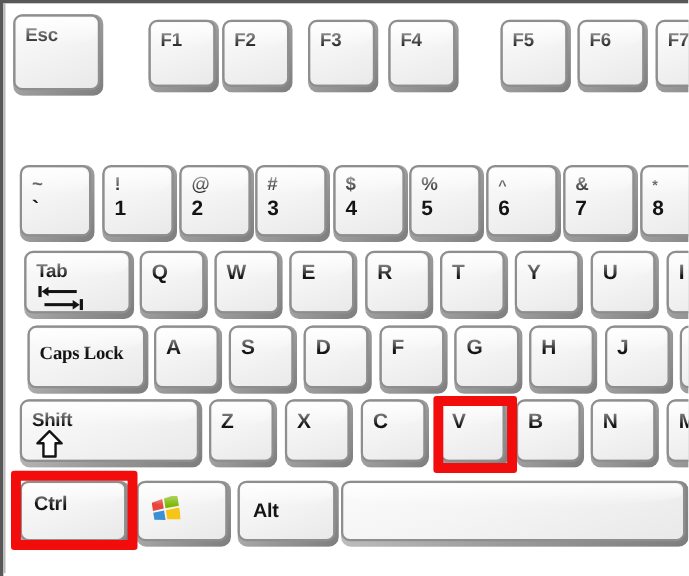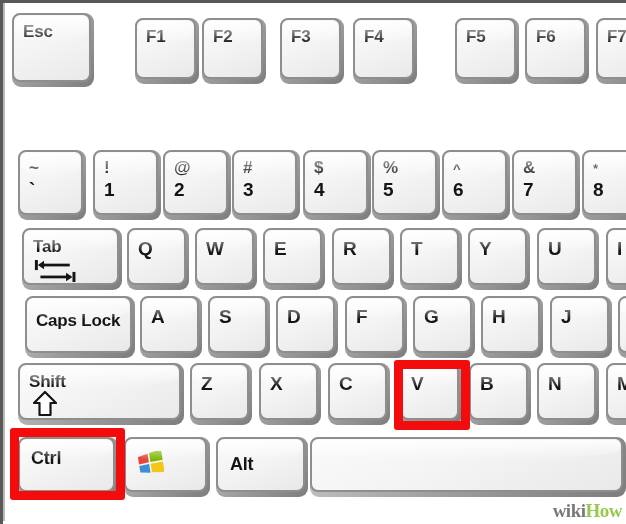--- a/index.html
+++ b/index.html
@@ -273,21 +273,21 @@
       <div class="key" style="left: 537px; top: 228px; width: 62px; height: 62px;">
         <div class="cap">
           <span class="lbl one">U</span>
         </div>
       </div>
       <div class="key" style="left: 606px; top: 228px; width: 62px; height: 62px;">
         <div class="cap">
           <span class="lbl one">I</span>
         </div>
       </div>
-      <div class="key" style="left: 25px; top: 296px; width: 110px; height: 62px;">
+      <div class="key" style="left: 25px; top: 296px; width: 110px; height: 62px; font-family: Liberation Serif, serif;">
         <div class="cap">
           <span class="lbl word cl">Caps Lock</span>
         </div>
       </div>
       <div class="key" style="left: 140px; top: 296px; width: 62px; height: 62px;">
         <div class="cap">
           <span class="lbl one">A</span>
         </div>
       </div>
       <div class="key" style="left: 208px; top: 296px; width: 62px; height: 62px;">
@@ -391,17 +391,14 @@
       <div class="key" style="left: 310px; top: 437px; width: 316px; height: 60px;">
         <div class="cap"></div>
       </div>
     </div>
 
   <div id="hilites">
       <div class="hilite" style="left: 394px; top: 360px; width: 76px; height: 70px; border-color: rgb(243, 12, 12);"></div>
       <div class="hilite" style="left: 10px; top: 428px; width: 115px; height: 72px; border-color: rgb(243, 12, 12);"></div>
     </div>
 
-  <div id="wm">
-    <span class="wk">wiki</span><span class="hw">How</span>
-  </div>
 
 </div>
 
 </body></html>

